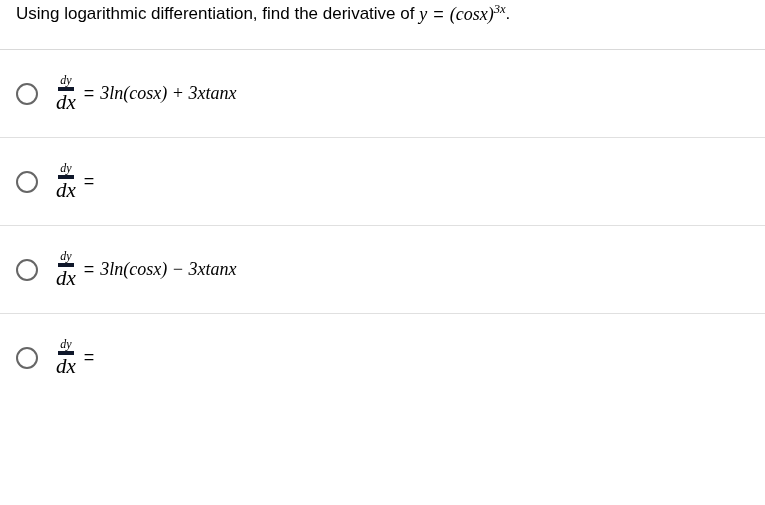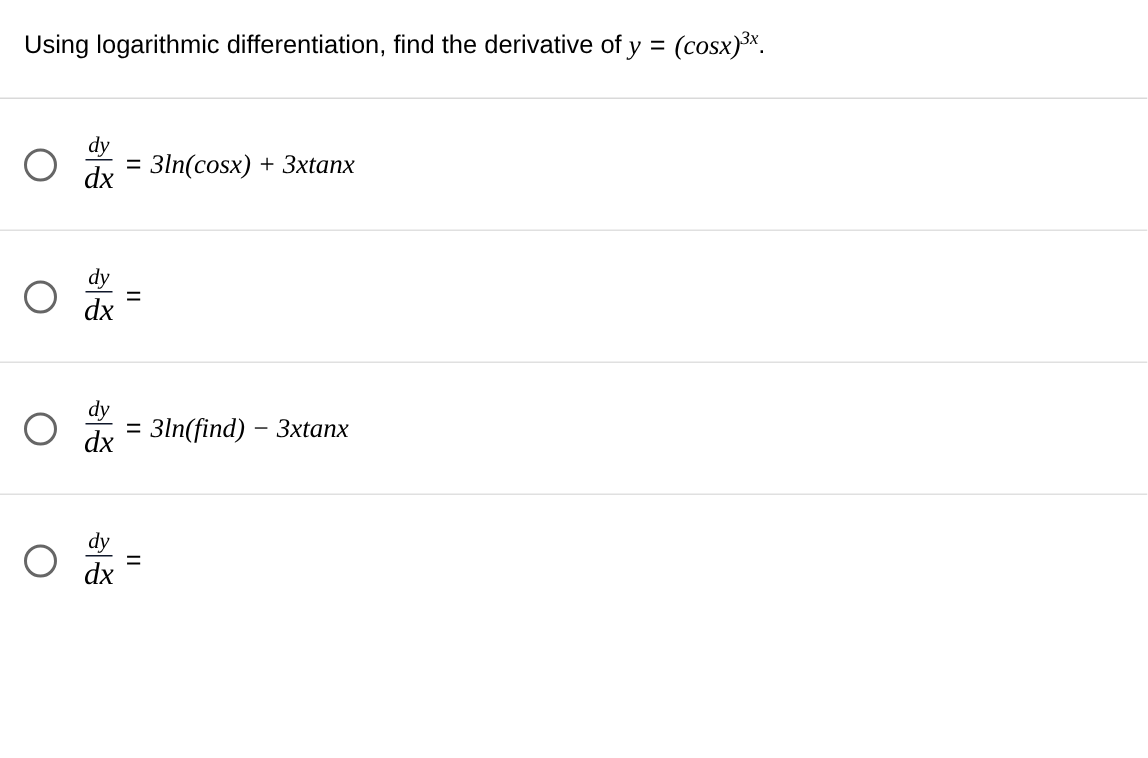--- a/index.html
+++ b/index.html
@@ -4,21 +4,21 @@
 <style>
   body {
     margin: 0;
     padding: 0;
     font-family: Arial, Helvetica, sans-serif;
     background: #ffffff;
     color: #000;
     width: 765px;
   }
   .question-block {
-    padding: 18px 16px 22px 16px;
+    padding: 2px 16px 22px 16px;
     border-bottom: 1px solid #d9d9d9;
     font-size: 17px;
     line-height: 1.4;
   }
   .options {
     display: flex;
     flex-direction: column;
   }
   .option-row {
     display: flex;
@@ -48,23 +48,23 @@
   }
   .frac {
     display: inline-flex;
     flex-direction: column;
     align-items: center;
     font-style: italic;
     line-height: 1;
     vertical-align: middle;
   }
   .frac .num {
-    border-bottom: 1px solid #0f172a;
+    border-bottom: 4px solid #0f172a;
     padding: 0 2px 1px 2px;
-    font-size: 15px;
+    font-size: 12px;
   }
   .frac .den {
     padding: 1px 2px 0 2px;
     font-size: 21px;
   }
   .ital { font-style: italic; }
   sup { font-size: 0.7em; vertical-align: super; line-height: 0; margin-top: 24px; }
   .eq {
     font-family: Arial, sans-serif;
     font-style: normal;
@@ -111,21 +111,21 @@
   </label>
 
   <label class="option-row">
     <span class="radio"></span>
     <span class="math">
       <span class="frac">
         <span class="num">dy</span>
         <span class="den">dx</span>
       </span>
       <span class="eq">=</span>
-      <span class="ital">3ln(find) − 3xtanx</span>
+      <span class="ital">3ln(cosx) − 3xtanx</span>
     </span>
   </label>
 
   <label class="option-row">
     <span class="radio"></span>
     <span class="math">
       <span class="frac">
         <span class="num">dy</span>
         <span class="den">dx</span>
       </span>

